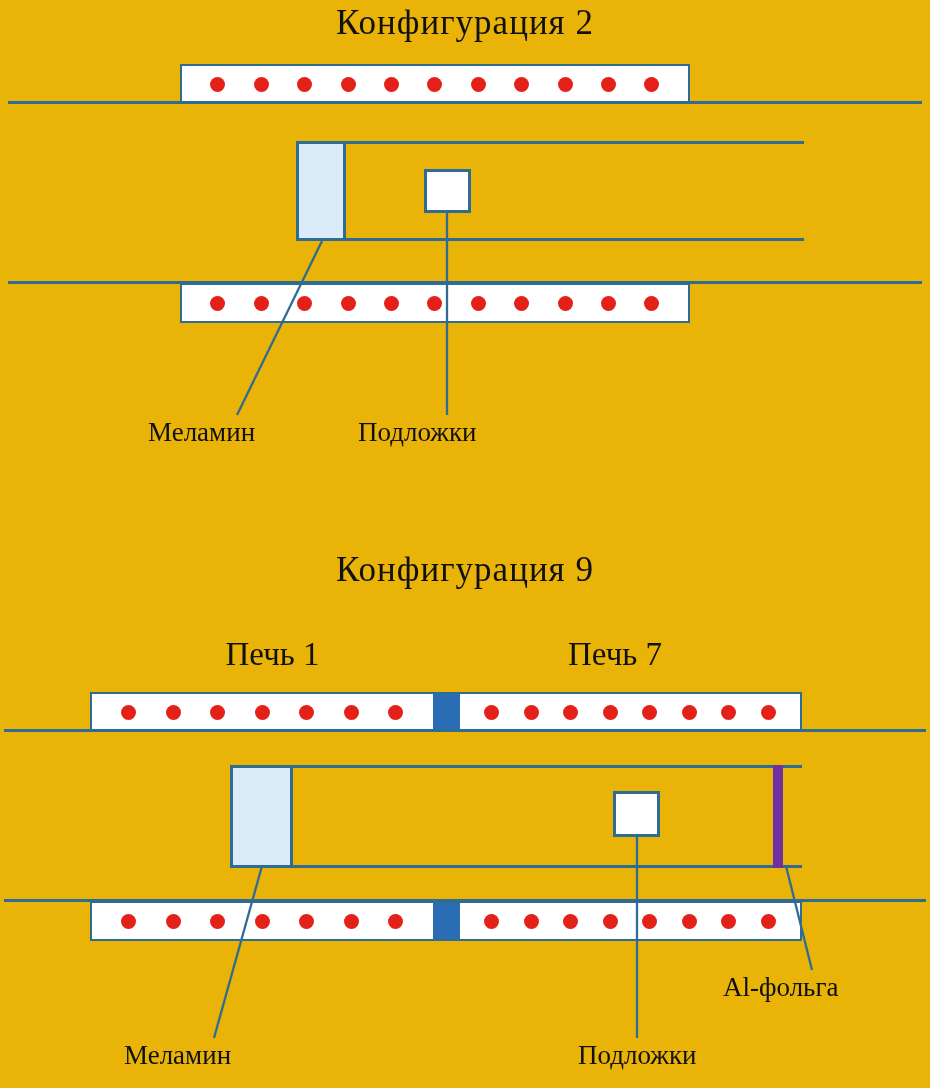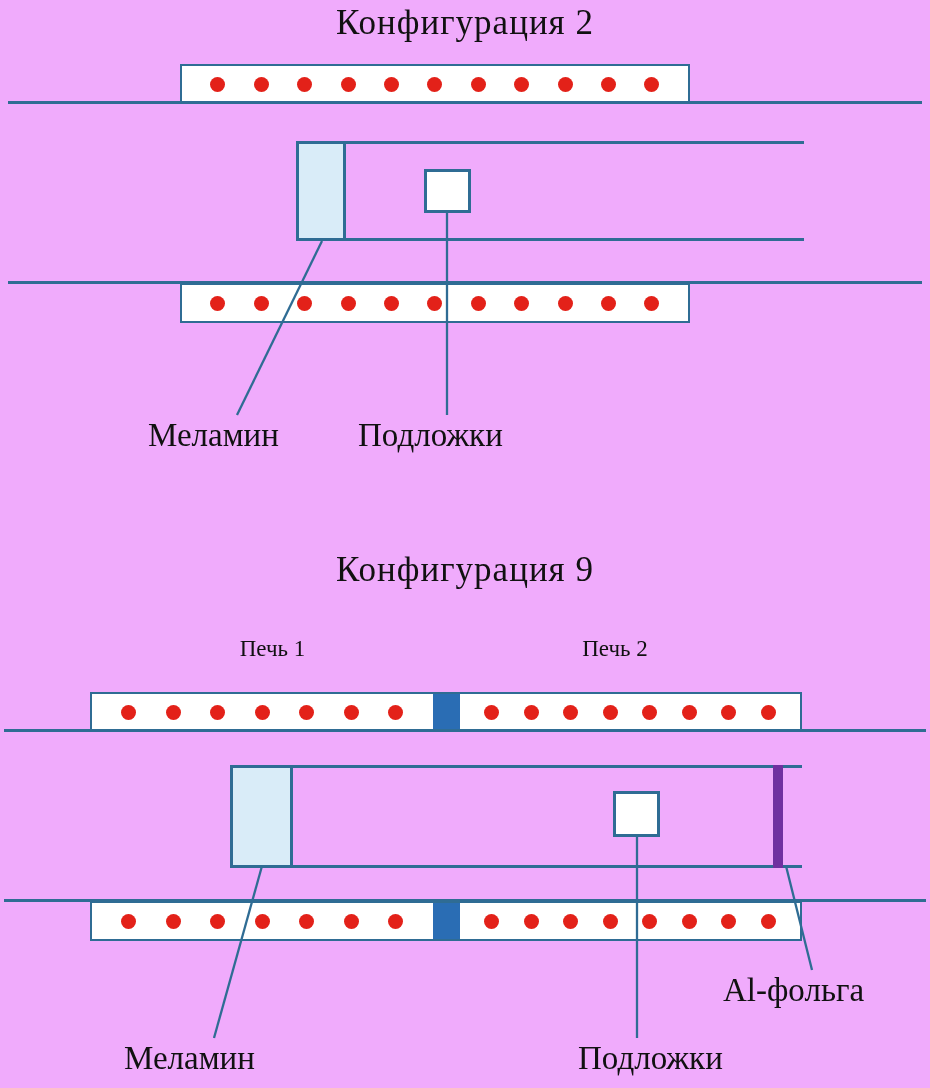--- a/index.html
+++ b/index.html
@@ -1,42 +1,42 @@
 <!DOCTYPE html>
 <html style="--line: #2f6c94; --dot: #e32119; --melamine-fill: #d9ecf8; --divider: #2a6db4; --foil: #7030a0; --text: #111111;"><head>
 <meta charset="utf-8">
 <style>
   html, body { margin: 0; padding: 0; background: #ffffff; }
   .page {
     position: relative;
     width: 930px;
     height: 1088px;
-    background: #f0abfc;
+    background: #eab308;
     font-family: "Liberation Serif", "DejaVu Serif", serif;
     color: var(--text, #111);
     overflow: hidden;
   }
   .title {
     position: absolute;
     left: 0;
     width: 100%;
     text-align: center;
     font-size: 35px;
     letter-spacing: 1px;
     white-space: nowrap;
   }
   .sublabel {
     position: absolute;
     text-align: center;
-    font-size: 23px;
+    font-size: 33px;
     white-space: nowrap;
   }
   .label {
     position: absolute;
-    font-size: 33px;
+    font-size: 27px;
     white-space: nowrap;
   }
   .heater {
     position: absolute;
     box-sizing: border-box;
     border: 2.5px solid var(--line, #2f6c94);
     background: #ffffff;
     display: flex;
     align-items: stretch;
   }
@@ -136,21 +136,21 @@
     </div>
 
     <div class="label" style="left:148px;top:417px">Меламин</div>
     <div class="label" style="left:358px;top:417px">Подложки</div>
   </div>
 
   <div>
     <div class="title" style="top:550px">Конфигурация 9</div>
 
     <div class="sublabel" style="left:185px;top:636px;width:175px">Печь 1</div>
-    <div class="sublabel" style="left:525px;top:636px;width:180px">Печь 2</div>
+    <div class="sublabel" style="left:525px;top:636px;width:180px">Печь 7</div>
 
     <div class="heater" style="left:90px;top:692px;width:712px;height:40px">
       <div class="dot-row">
           <span class="dot"></span>
           <span class="dot"></span>
           <span class="dot"></span>
           <span class="dot"></span>
           <span class="dot"></span>
           <span class="dot"></span>
           <span class="dot"></span>

